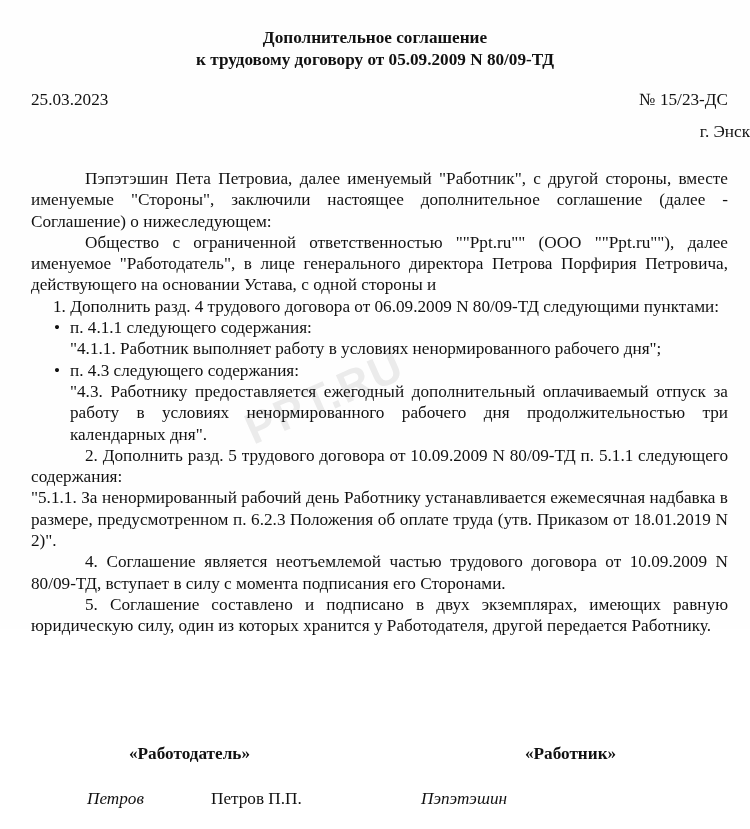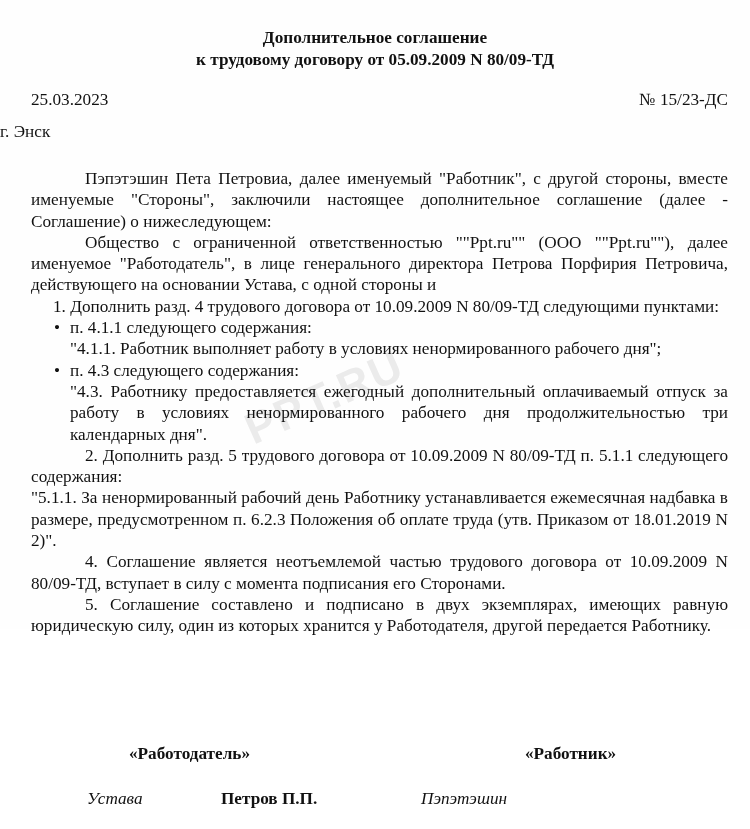--- a/index.html
+++ b/index.html
@@ -39,21 +39,21 @@
       line-height: 22px;
     }
     .docnum {
       position: absolute;
       right: 22px; top: 89px;
       line-height: 22px;
     }
     .city {
       position: absolute;
       left: 0; width: 750px; top: 121px;
-      text-align: left;
+      text-align: right;
       line-height: 22px;
     }
 
     .body {
       position: absolute;
       left: 31px;
       top: 168px;
       width: 697px;
       line-height: 21.3px;
     }
@@ -101,21 +101,21 @@
     }
     .sig-head.employer { left: 129px; }
     .sig-head.employee { left: 525px; }
     .sig {
       position: absolute;
       top: 788px;
       line-height: 22px;
     }
     .sig.italic { font-style: italic; }
     .sig.s1 { left: 87px; }
-    .sig.s2 { left: 221px; font-weight: bold; }
+    .sig.s2 { left: 211px; }
     .sig.s3 { left: 421px; }
     .sig.s4 { left: 580px; }
   </style>
 </head>
 <body>
 
 <div class="page">
 
   <div class="title l1">Дополнительное соглашение</div>
   <div class="title l2">к трудовому договору от 05.09.2009 N 80/09-ТД</div>
@@ -123,21 +123,21 @@
   <div class="date">25.03.2023</div>
   <div class="docnum">№ 15/23-ДС</div>
   <div class="city">г. Энск</div>
 
   <div class="watermark">PPT.RU</div>
 
   <div class="body">
     <p class="indent">Пэпэтэшин Пета Петровиа, далее именуемый "Работник", с другой стороны, вместе именуемые "Стороны", заключили настоящее дополнительное соглашение (далее - Соглашение) о нижеследующем:</p>
     <p class="indent">Общество с ограниченной ответственностью ""Ppt.ru"" (ООО ""Ppt.ru""), далее именуемое "Работодатель", в лице генерального директора Петрова Порфирия Петровича, действующего на основании Устава, с одной стороны и</p>
 
-    <p class="indent-small">1. Дополнить разд. 4 трудового договора от 10.09.2009 N 80/09-ТД следующими пунктами:</p>
+    <p class="indent-small">1. Дополнить разд. 4 трудового договора от 06.09.2009 N 80/09-ТД следующими пунктами:</p>
     <ul class="bullets">
       <li>
         <span class="dot">•</span>
         <p>п. 4.1.1 следующего содержания:</p>
         <p>"4.1.1. Работник выполняет работу в условиях ненормированного рабочего дня";</p>
       </li>
       <li>
         <span class="dot">•</span>
         <p>п. 4.3 следующего содержания:</p>
         <p>"4.3. Работнику предоставляется ежегодный дополнительный оплачиваемый отпуск за работу в условиях ненормированного рабочего дня продолжительностью три календарных дня".</p>
@@ -147,17 +147,17 @@
     <p class="indent">2. Дополнить разд. 5 трудового договора от 10.09.2009 N 80/09-ТД п. 5.1.1 следующего содержания:</p>
     <p>"5.1.1. За ненормированный рабочий день Работнику устанавливается ежемесячная надбавка в размере, предусмотренном п. 6.2.3 Положения об оплате труда (утв. Приказом от 18.01.2019 N 2)".</p>
 
     <p class="indent">4. Соглашение является неотъемлемой частью трудового договора от 10.09.2009 N 80/09-ТД, вступает в силу с момента подписания его Сторонами.</p>
     <p class="indent">5. Соглашение составлено и подписано в двух экземплярах, имеющих равную юридическую силу, один из которых хранится у Работодателя, другой передается Работнику.</p>
   </div>
 
   <div class="sig-head employer">«Работодатель»</div>
   <div class="sig-head employee">«Работник»</div>
 
-  <div class="sig italic s1">Устава</div>
+  <div class="sig italic s1">Петров</div>
   <div class="sig s2">Петров П.П.</div>
   <div class="sig italic s3">Пэпэтэшин</div>
 
 </div>
 
 </body></html>

